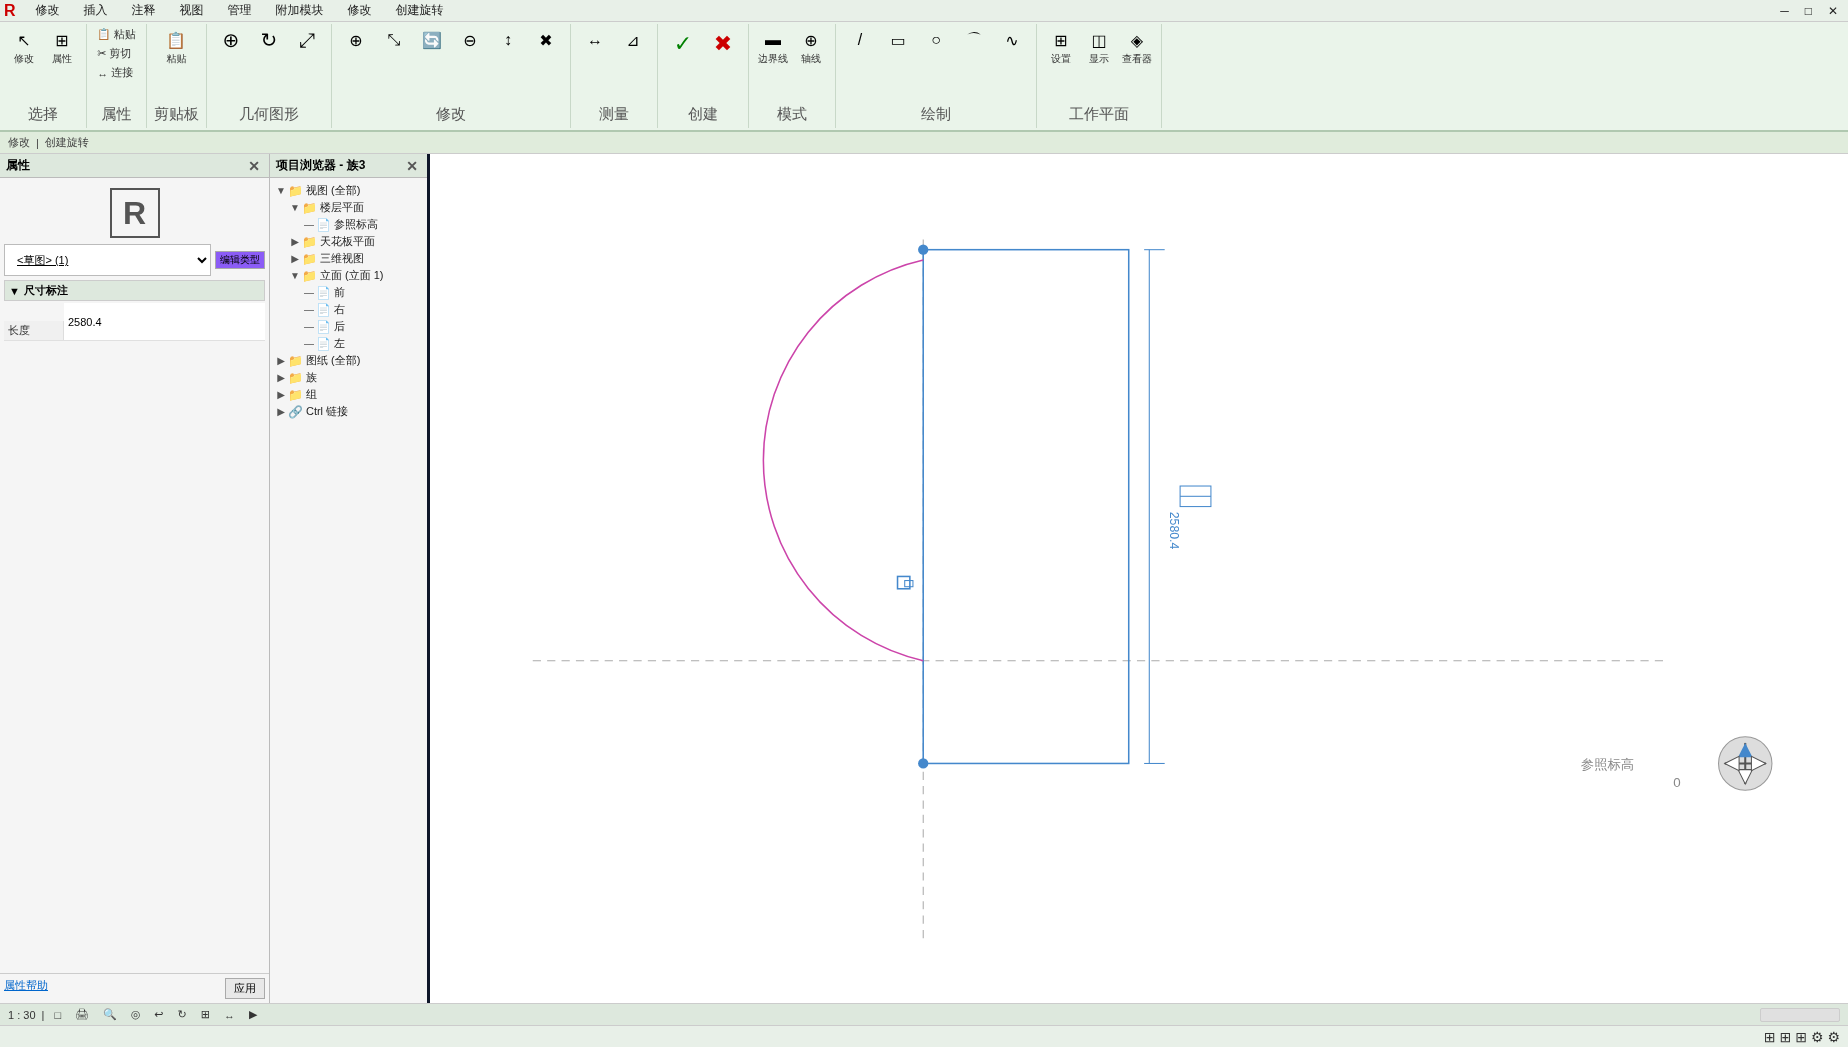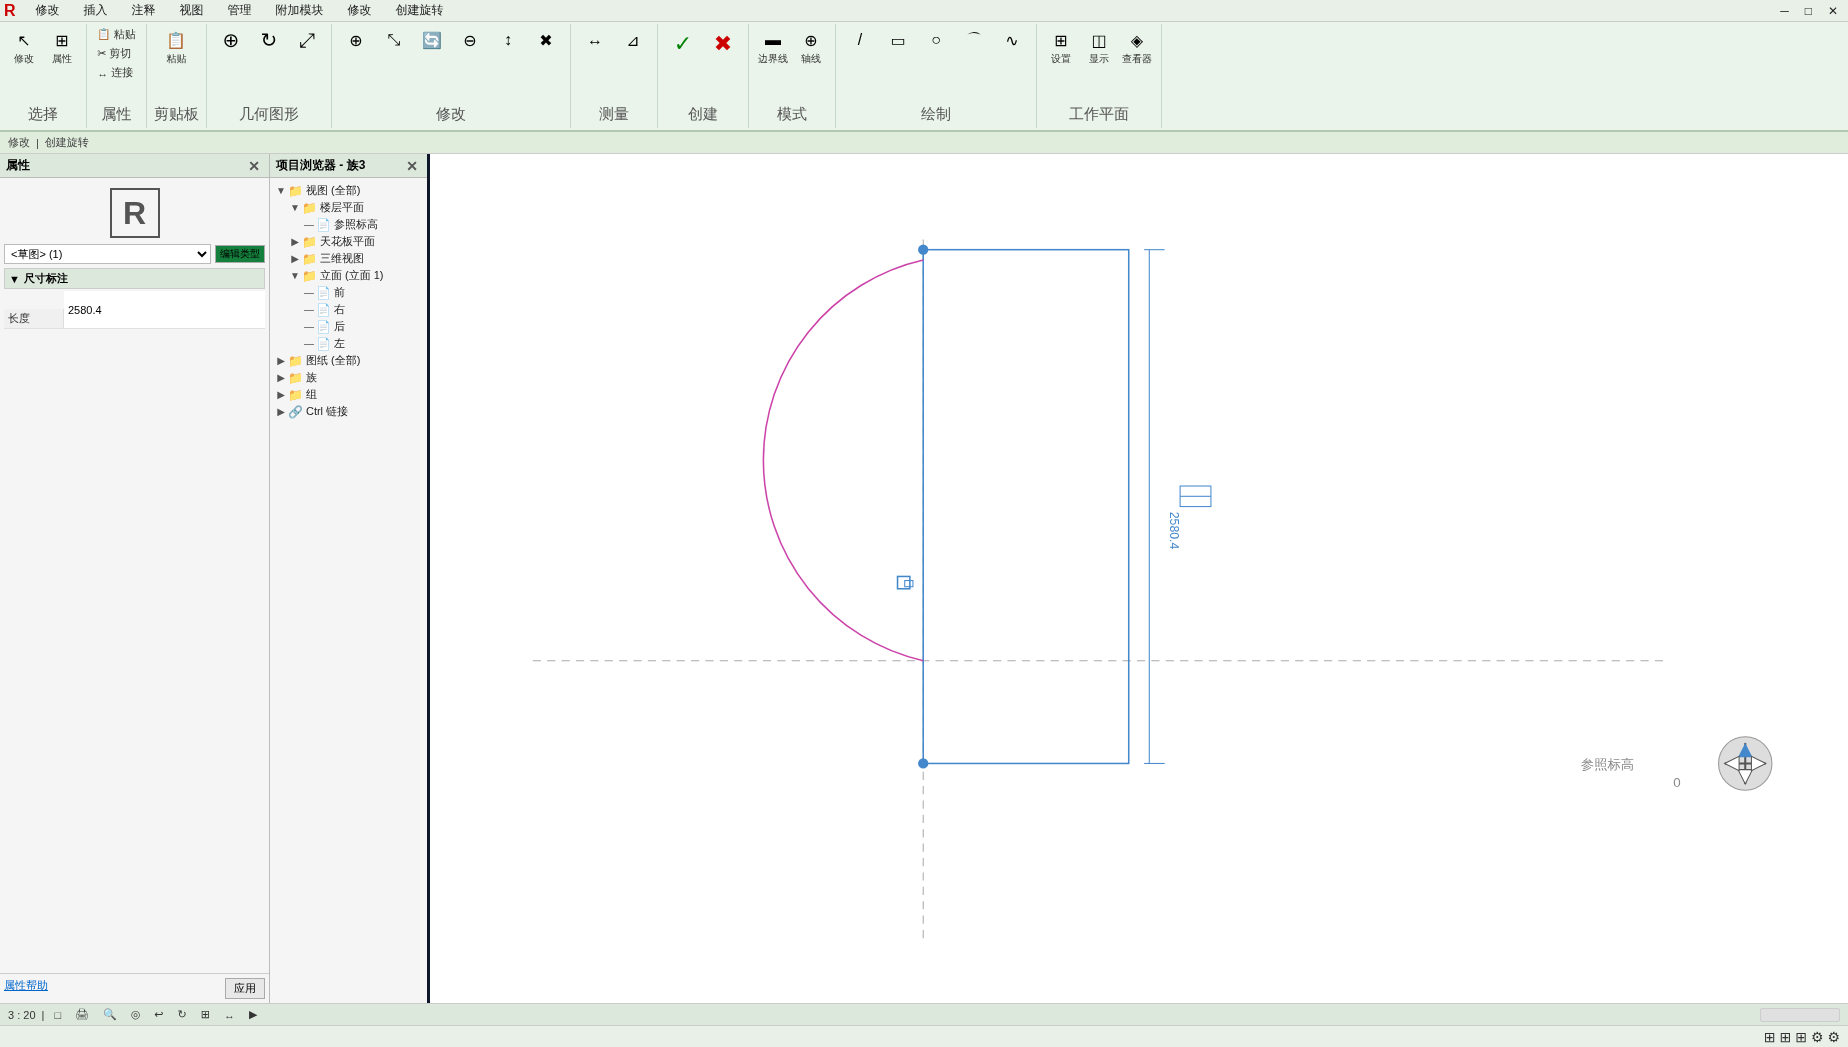--- a/index.html
+++ b/index.html
@@ -147,28 +147,29 @@
     .prop-type-row {
       display: flex;
       align-items: center;
       gap: 4px;
       margin: 4px 0;
     }
     .prop-type-select {
       flex: 1;
       font-size: 11px;
       border: 1px solid #bbb;
-      padding: 2px;
+      padding: 8px;
       background: white;
+      text-decoration: underline;
     }
     .prop-edit-type-btn {
       font-size: 10px;
       padding: 1px 4px;
       border: 1px solid #aaa;
-      background: #15803d;
+      background: #8b5cf6;
       cursor: pointer;
     }
     .prop-section-header {
       background: #dde8dd;
       padding: 2px 4px;
       font-size: 11px;
       font-weight: bold;
       border: 1px solid #ccc;
       margin: 4px 0 2px;
       display: flex;
@@ -668,21 +669,21 @@
         <polygon points="0,-20 -7,-6 7,-6" fill="#4488cc"></polygon>
         <polygon points="0,20 -7,6 7,6" fill="white" stroke="#555" stroke-width="1"></polygon>
         <polygon points="-20,0 -6,-7 -6,7" fill="white" stroke="#555" stroke-width="1"></polygon>
         <polygon points="20,0 6,-7 6,7" fill="white" stroke="#555" stroke-width="1"></polygon>
       </g>
     </svg>
   </div>
 </div>
 
 <div id="view-controls">
-  <span>3 : 20</span>
+  <span>1 : 30</span>
   <span>|</span>
   <span class="view-btn">□</span>
   <span class="view-btn">🖨</span>
   <span class="view-btn">🔍</span>
   <span class="view-btn">◎</span>
   <span class="view-btn">↩</span>
   <span class="view-btn">↻</span>
   <span class="view-btn">⊞</span>
   <span class="view-btn">↔</span>
   <span class="view-btn">▶</span>

